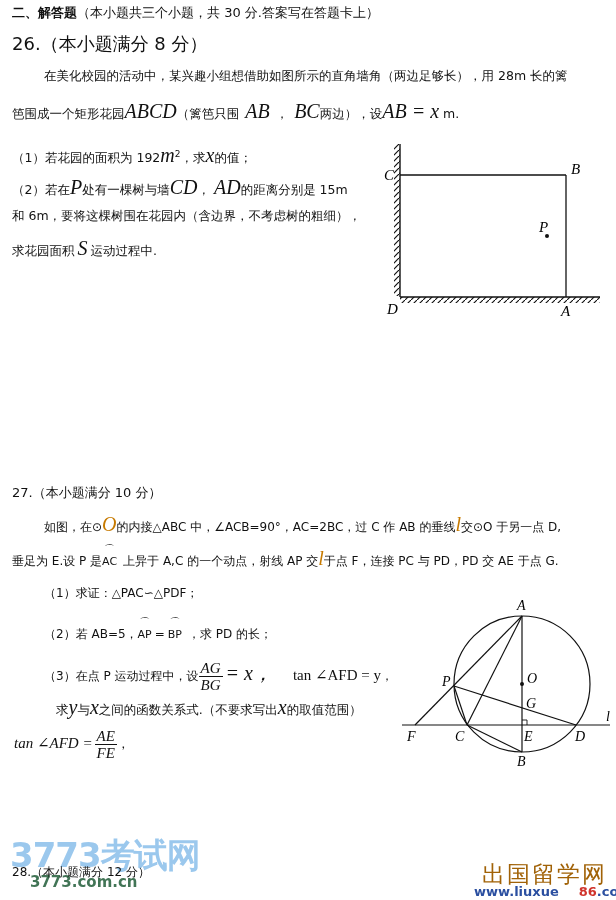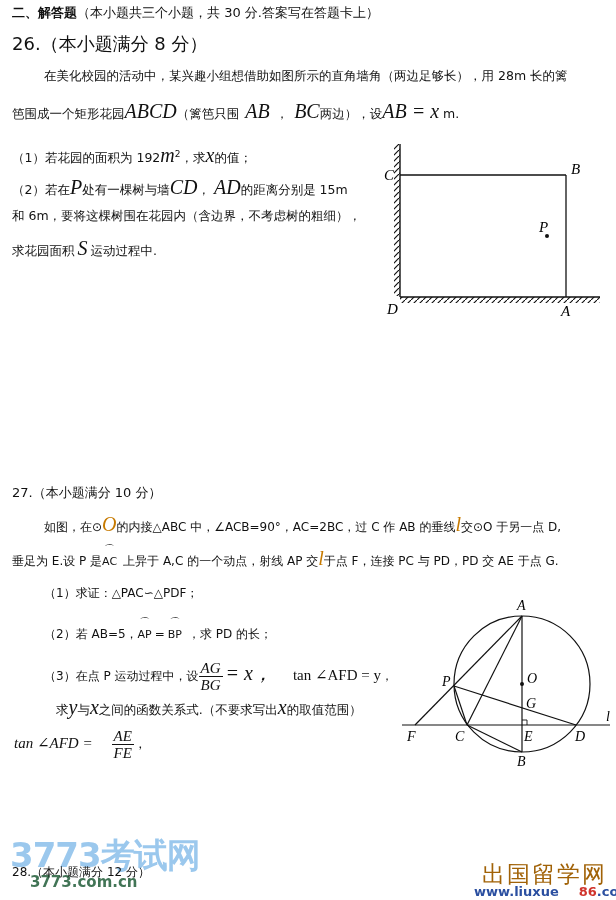--- a/index.html
+++ b/index.html
@@ -82,21 +82,21 @@
 <div class="line" style="left:44px; top:622px; font-size:12px;">
   <span>（2）若 AB=5，</span><span class="arc">AP</span><span style="margin:0 3px;">=</span><span class="arc">BP</span><span style="margin-left:6px;">，求 PD 的长；</span>
 </div>
 <div class="line" style="left:44px; top:656px; font-size:12px; line-height:34px;">
   <span>（3）在点 P 运动过程中，设</span><span class="frac"><span class="num">AG</span><span class="den">BG</span></span><span class="it" style="margin-left:3px;">= x，</span><span class="serif" style="margin-left:20px;">tan ∠AFD = y</span><span>，</span>
 </div>
 <div class="line" style="left:12px; top:698px; font-size:12.5px;margin-left:44px;">
   <span>求</span><span class="it">y</span><span>与</span><span class="it">x</span><span>之间的函数关系式.（不要求写出</span><span class="it">x</span><span>的取值范围）</span>
 </div>
 <div class="line" style="left:14px; top:724px; line-height:38px;">
-  <span class="serif" style="font-style:italic;">tan ∠AFD =</span><span class="frac" style="margin-left:19px;font-style:italic;"><span class="num">AE</span><span class="den">FE</span></span><span>，</span>
+  <span class="serif" style="font-style:italic;">tan ∠AFD =</span><span class="frac" style="margin-left:2px;font-style:italic;"><span class="num">AE</span><span class="den">FE</span></span><span>，</span>
 </div>
 
 <svg style="left:395px; top:590px;" width="221" height="180" viewBox="0 0 221 180">
   <circle cx="127" cy="94" r="68" fill="none" stroke="#111" stroke-width="1.2"></circle>
 
   <line x1="7" y1="135" x2="215" y2="135" stroke="#111" stroke-width="1.2"></line>
 
   <line x1="127" y1="26" x2="127" y2="162" stroke="#111" stroke-width="1.2"></line>
 
   <line x1="127" y1="26" x2="20" y2="135" stroke="#111" stroke-width="1.2"></line>

